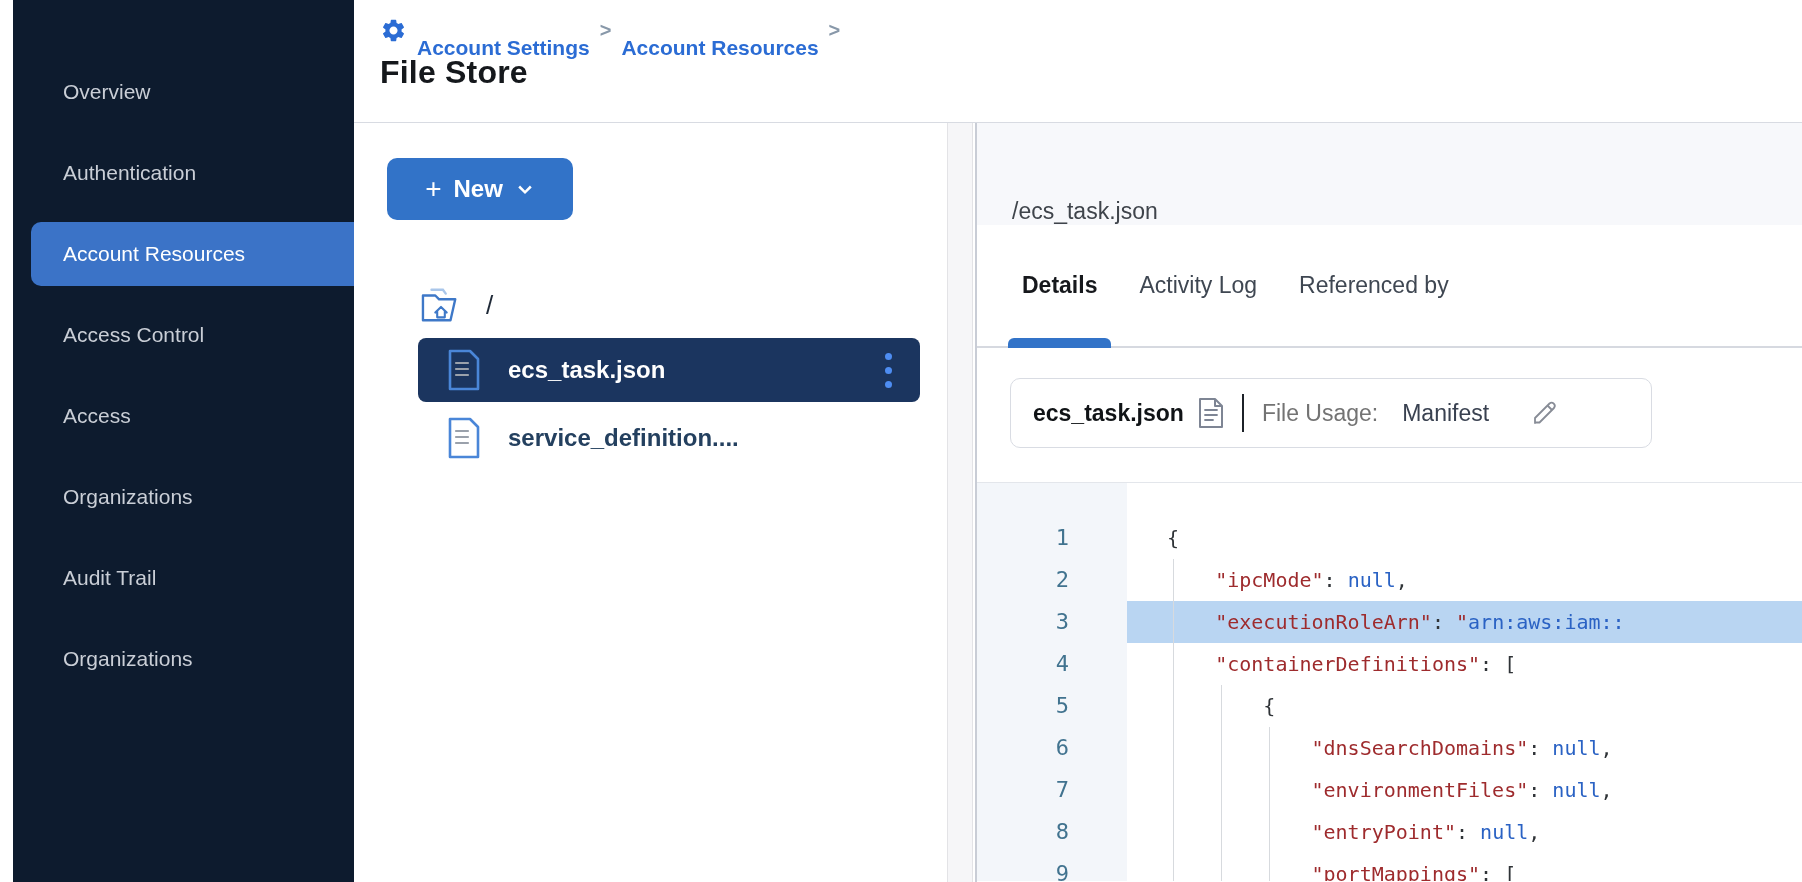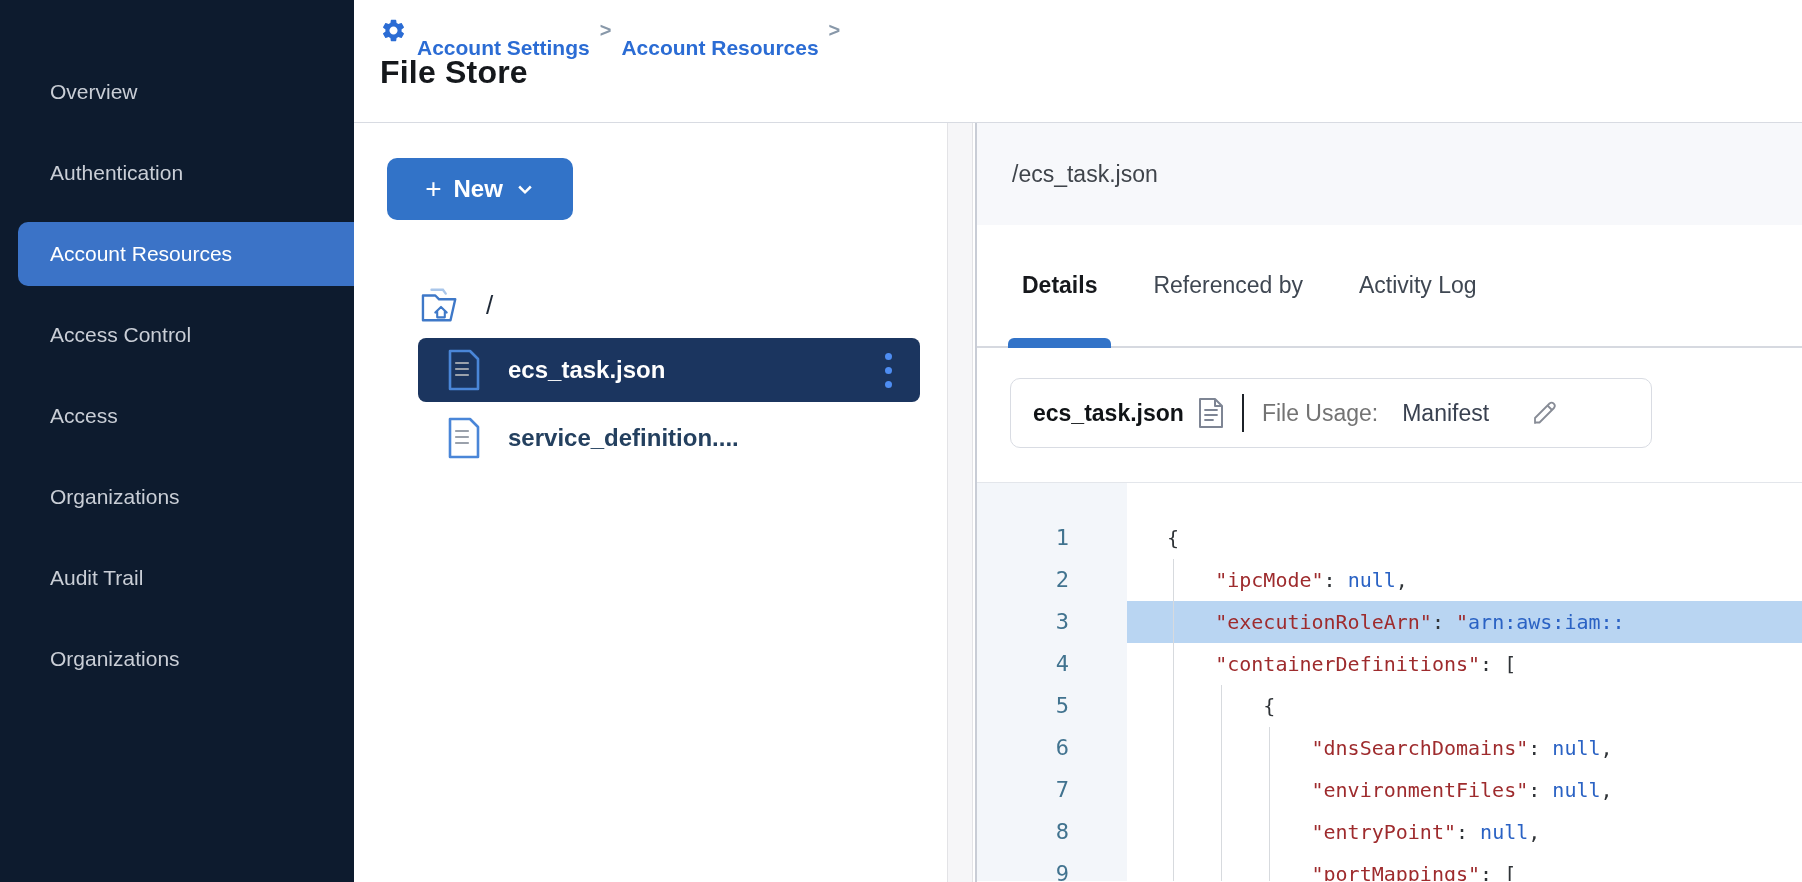--- a/index.html
+++ b/index.html
@@ -7,21 +7,21 @@
     --row-selected:#1b355f; --link:#2b6cd4; --highlight:#b9d5f2;
     --code-key:#9e2b2d; --code-blue:#2a62c4; --code-linenum:#41738f;
     --band:#f7f8fb; --gutter:#f3f6fa;
   }
   *{margin:0;padding:0;box-sizing:border-box;}
   html,body{width:1802px;height:882px;overflow:hidden;}
   body{font-family:"Liberation Sans",sans-serif;background:#fff;}
   .app{position:relative;width:1802px;height:882px;overflow:hidden;background:#fff;}
 
   
-  .sidebar{position:absolute;left:0;top:0;width:354px;height:882px;background:var(--sidebar-bg);padding-top:60px;}
+  .sidebar{position:absolute;left:13px;top:0;width:354px;height:882px;background:var(--sidebar-bg);padding-top:60px;}
   .nav-item{height:64px;line-height:64px;margin:0 0 17px 18px;padding-left:32px;
     font-size:21px;color:#c9ced6;border-radius:10px 0 0 10px;cursor:pointer;white-space:nowrap;}
   .nav-item.active{background:var(--sidebar-active);color:#fff;}
 
   
   .topbar{position:absolute;left:354px;top:0;width:1448px;height:123px;background:#fff;
     border-bottom:1px solid #d8dbe2;padding:14px 0 0 26px;}
   .breadcrumb{display:flex;align-items:center;gap:10px;height:32px;}
   .crumb-gear{width:27px;height:27px;flex:0 0 auto;display:flex;}
   .crumb-gear svg{width:27px;height:27px;fill:var(--link);}
@@ -49,23 +49,23 @@
   .file-row .kebab{display:none;margin-left:auto;flex-direction:column;gap:7px;cursor:pointer;padding:4px;}
   .file-row.active .kebab{display:flex;}
   .file-row .kebab i{width:7px;height:7px;border-radius:50%;background:#4e8df2;}
 
   
   .scroll-strip{position:absolute;left:947px;top:123px;width:26px;height:759px;background:#f6f6f8;
     border-left:1px solid #e3e3e6;border-right:1px solid #e3e3e6;}
 
   
   .detail-panel{position:absolute;left:975px;top:123px;width:827px;height:759px;background:#fff;border-left:2px solid #c9cdd6;}
-  .path-band{height:102px;background:var(--band);display:flex;align-items:center;padding-left:35px;}
+  .path-band{height:102px;background:var(--band);display:flex;align-items:flex-end;padding-left:35px;}
   .path-band .fpath{font-size:23px;color:#3f444b;}
-  .tabs{height:123px;display:flex;align-items:center;gap:56px;padding-left:45px;border-bottom:2px solid #d6d9e0;}
+  .tabs{height:123px;display:flex;align-items:center;gap:42px;padding-left:45px;border-bottom:2px solid #d6d9e0;}
   .tab{position:relative;height:100%;display:flex;align-items:center;font-size:23px;font-weight:500;color:#3f4752;cursor:pointer;white-space:nowrap;}
   .tab.active{font-weight:700;color:#16181c;}
   .tab.active::after{content:"";position:absolute;left:-14px;right:-14px;bottom:-2px;height:10px;
     background:var(--accent);border-radius:6px 6px 0 0;}
   .info-area{height:134px;position:relative;}
   .info-box{position:absolute;left:33px;top:30px;width:642px;height:70px;border:1px solid #d9dce3;border-radius:10px;
     background:#fff;display:flex;align-items:center;padding:0 16px 0 22px;gap:14px;}
   .info-box .fname{font-size:23px;font-weight:700;color:#101316;white-space:nowrap;}
   .info-box .doc2{width:26px;height:32px;display:flex;}
   .info-box .vline{width:2px;height:38px;background:#1c2128;margin:0 4px;}
@@ -208,25 +208,25 @@
       <span class="fpath">/ecs_task.json</span>
     </div>
 
     <div class="tabs">
 
         <div class="tab active">
           <span>Details</span>
         </div>
 
         <div class="tab">
+          <span>Activity Log</span>
+        </div>
+
+        <div class="tab">
           <span>Referenced by</span>
-        </div>
-
-        <div class="tab">
-          <span>Activity Log</span>
         </div>
       </div>
 
     <div class="info-area">
       <div class="info-box">
         <span class="fname">ecs_task.json</span>
         <span class="doc2">
           <svg viewBox="0 0 26 32">
             <path d="M2 2 h15 l7 7 v21 H2 z" fill="none" stroke="#7e8594" stroke-width="2" stroke-linejoin="round"></path>
             <path d="M17 2 v7 h7" fill="none" stroke="#7e8594" stroke-width="2" stroke-linejoin="round"></path>

